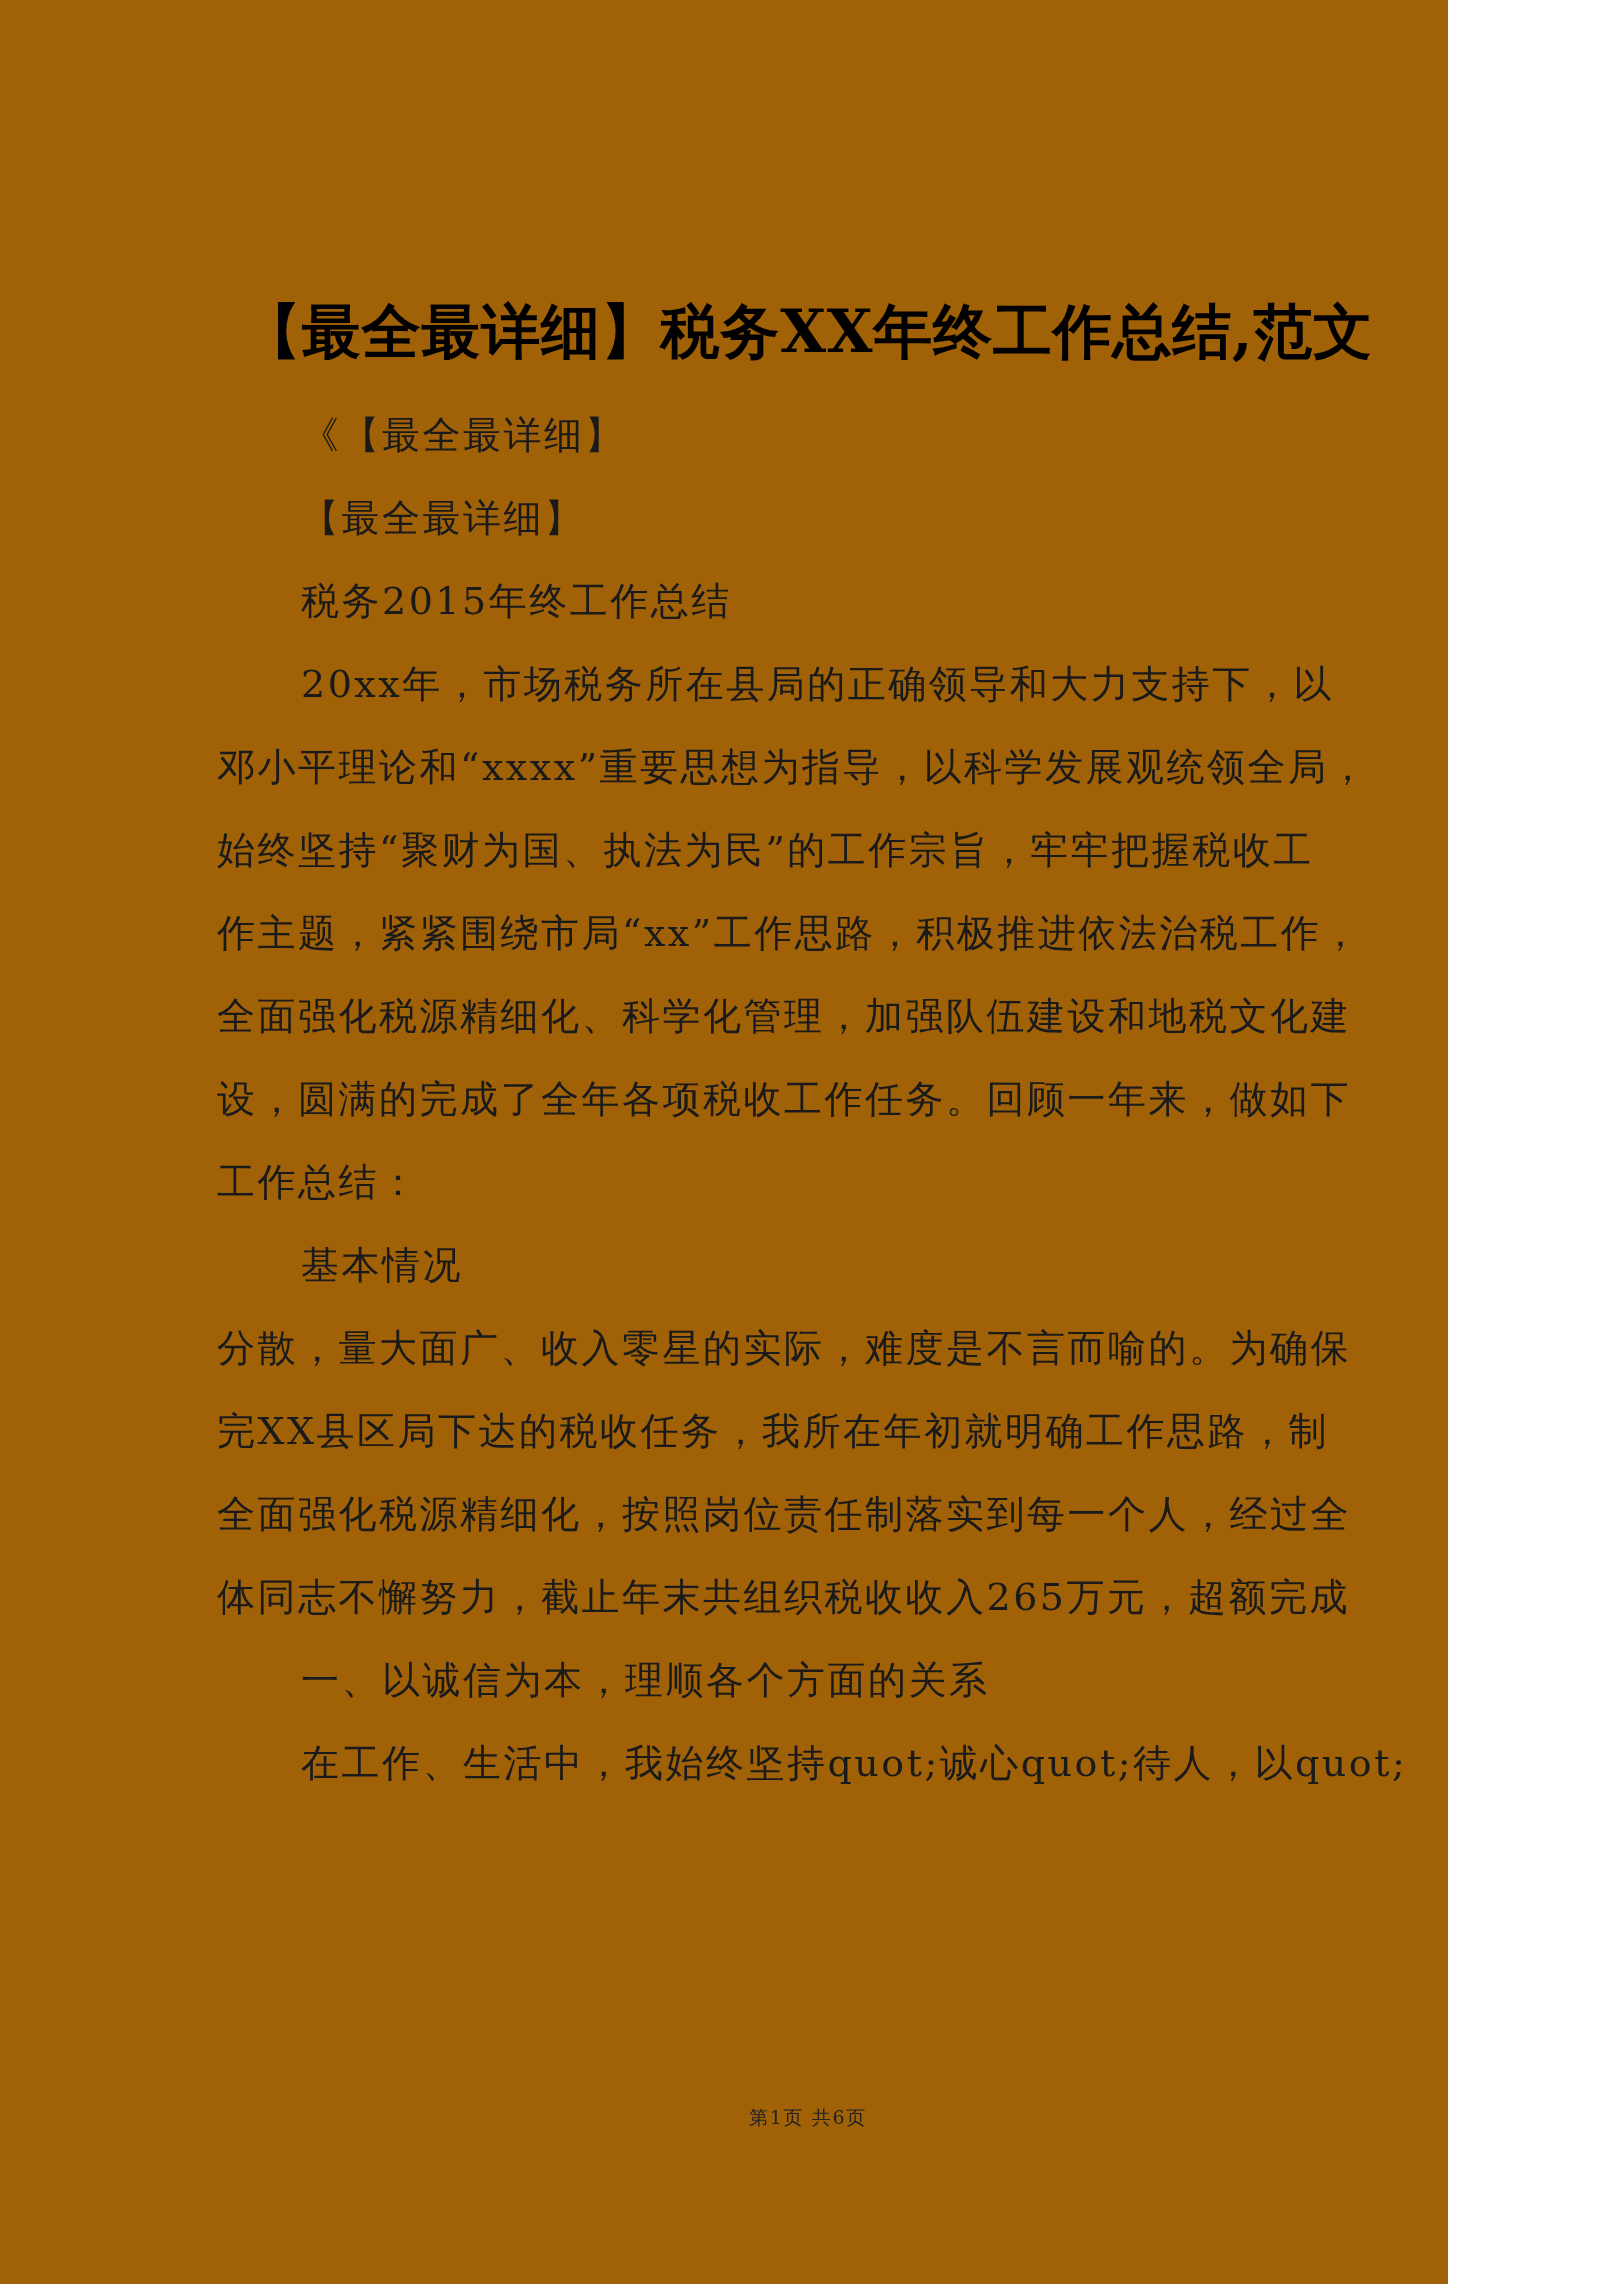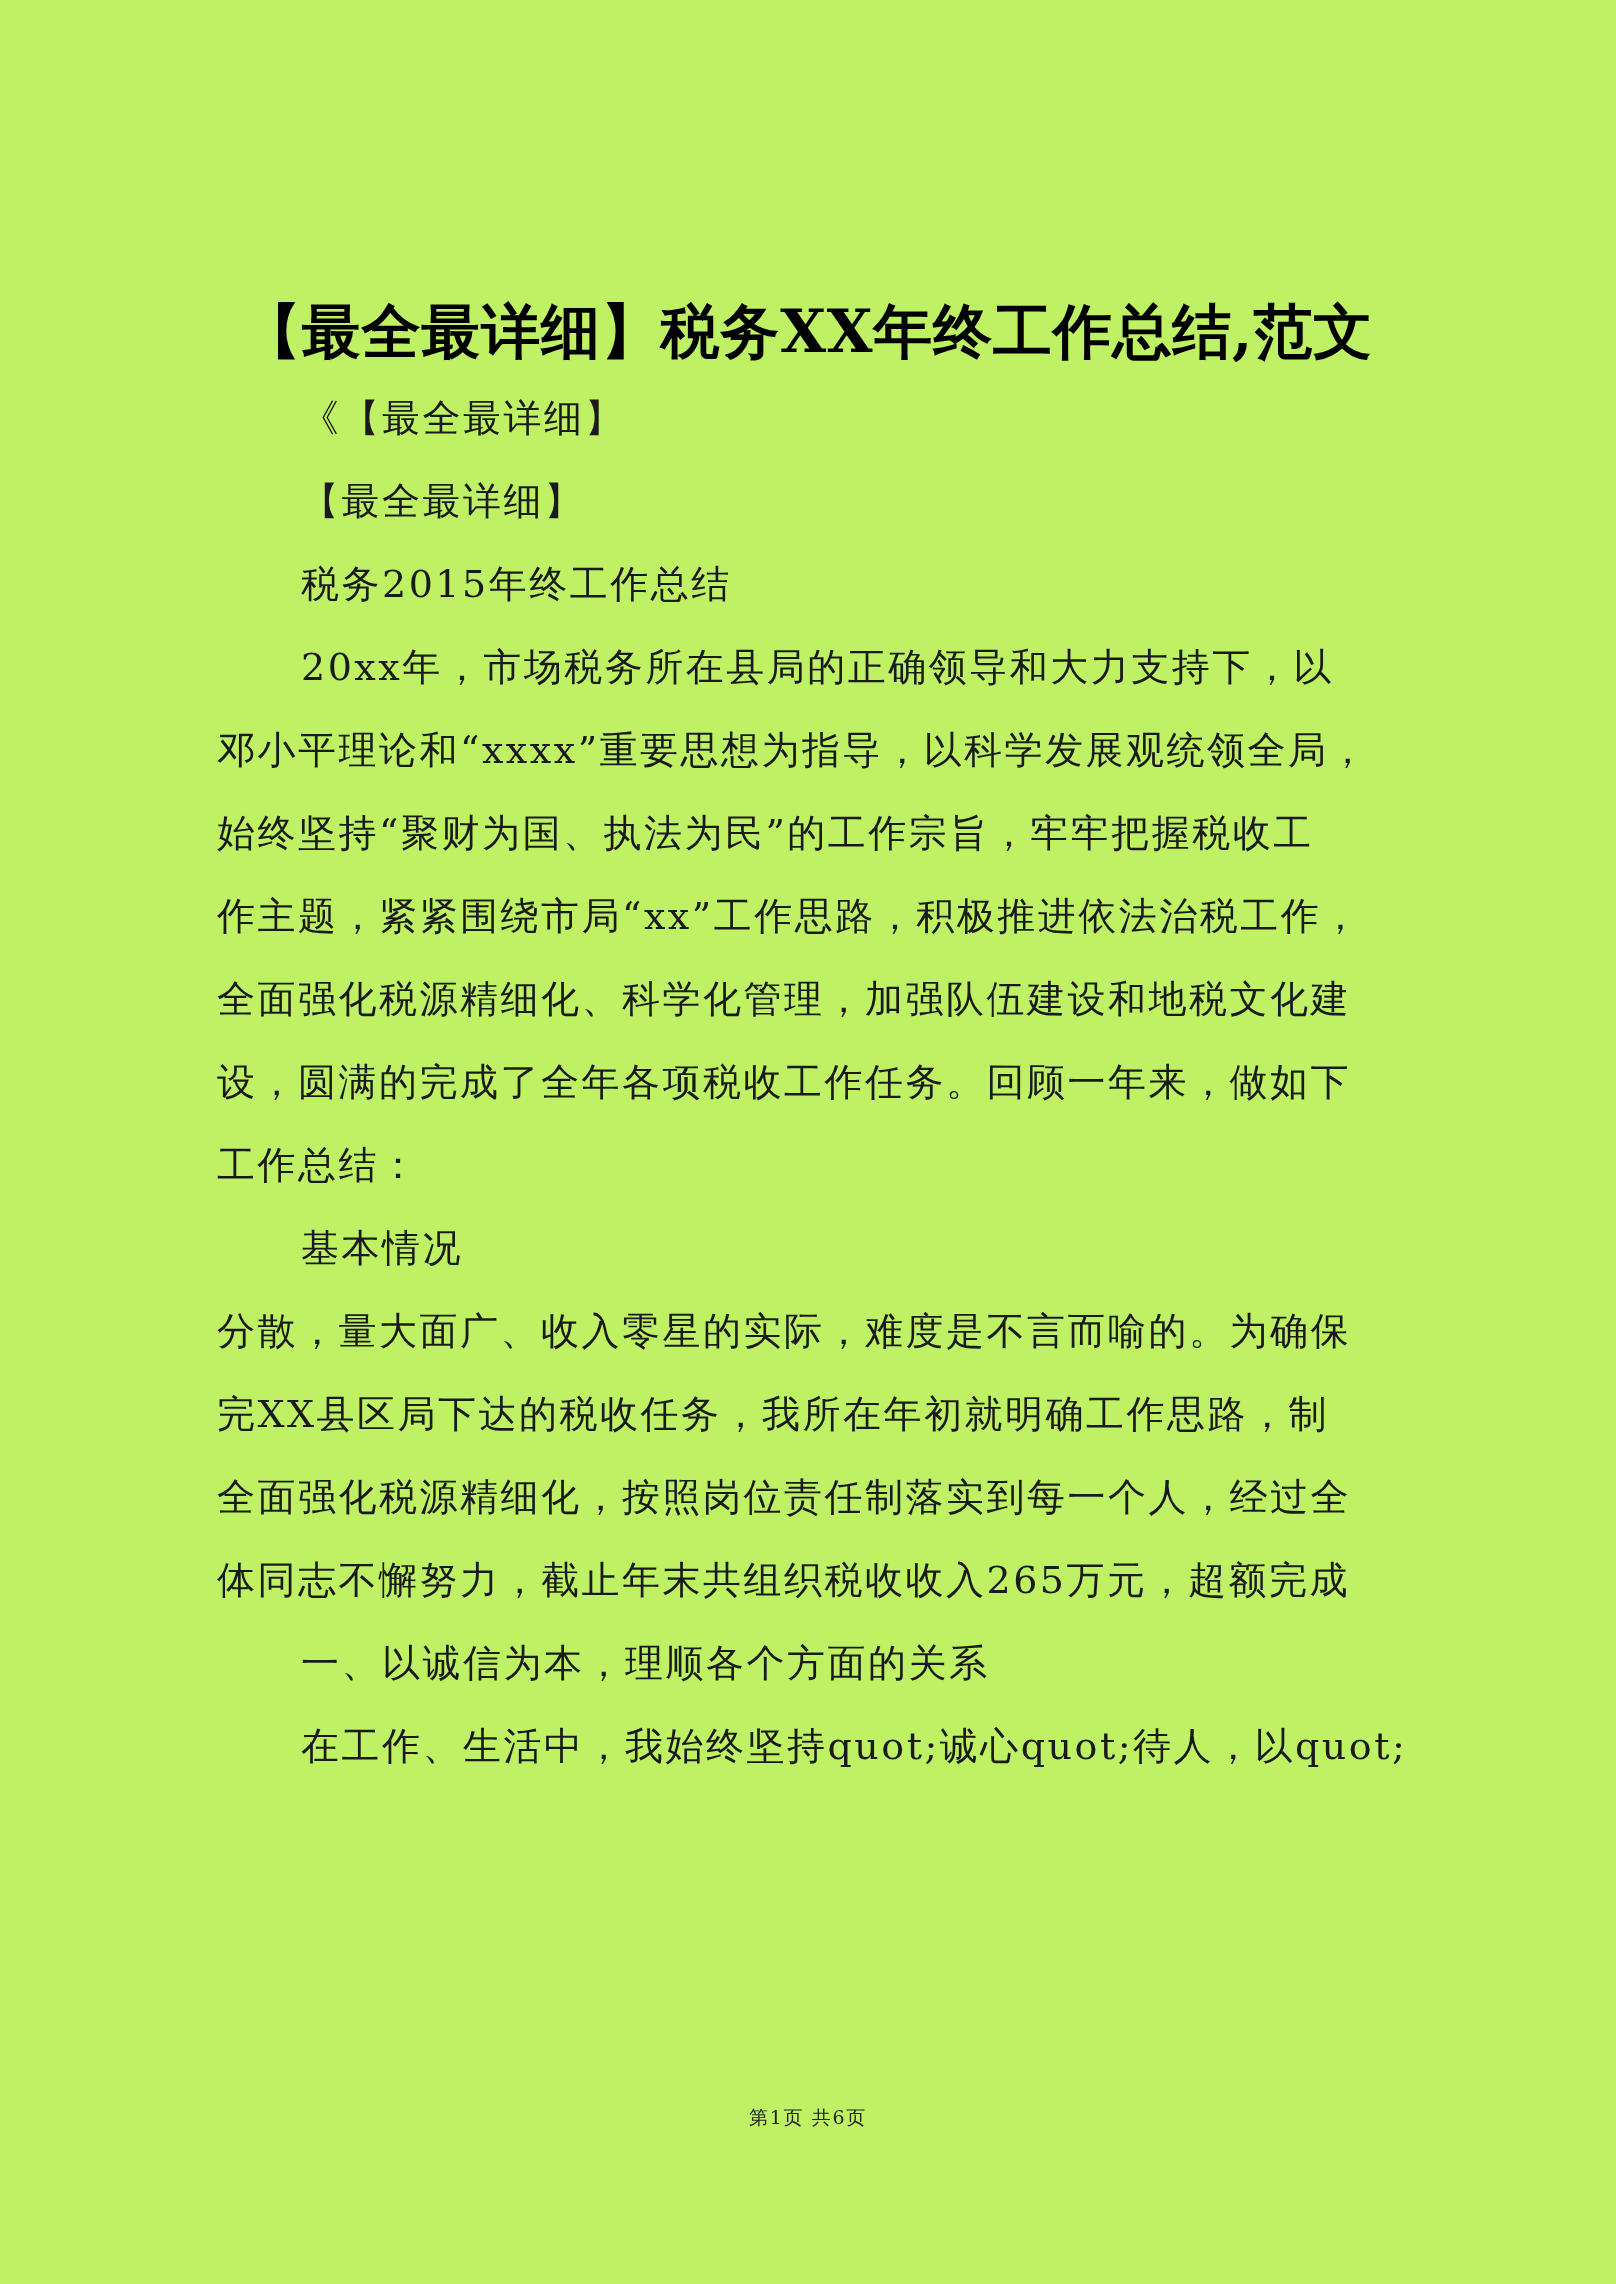--- a/index.html
+++ b/index.html
@@ -12,41 +12,41 @@
       height: 2284px;
       position: relative;
       overflow: hidden;
       font-family: "DejaVu Serif", "Liberation Serif", serif;
       color: #111111;
     }
     .page {
       position: absolute;
       left: 0;
       top: 0;
-      width: 1616px;
+      width: 1448px;
       height: 2284px;
-      background: #bef264;
+      background: #a16207;
     }
     .doc-title {
       position: absolute;
       left: 210px;
       top: 290px;
       width: 1195px;
       text-align: center;
       font-size: 59px;
       font-weight: bold;
       line-height: 84px;
       letter-spacing: 0.8px;
       white-space: nowrap;
       color: #000000;
     }
     .body-text {
       position: absolute;
       left: 217px;
-      top: 377px;
+      top: 394px;
       width: 1187px;
       font-size: 38px;
       line-height: 83px;
       letter-spacing: 2.5px;
       color: #1a1a1a;
     }
     .line {
       display: block;
       height: 83px;
       white-space: nowrap;

